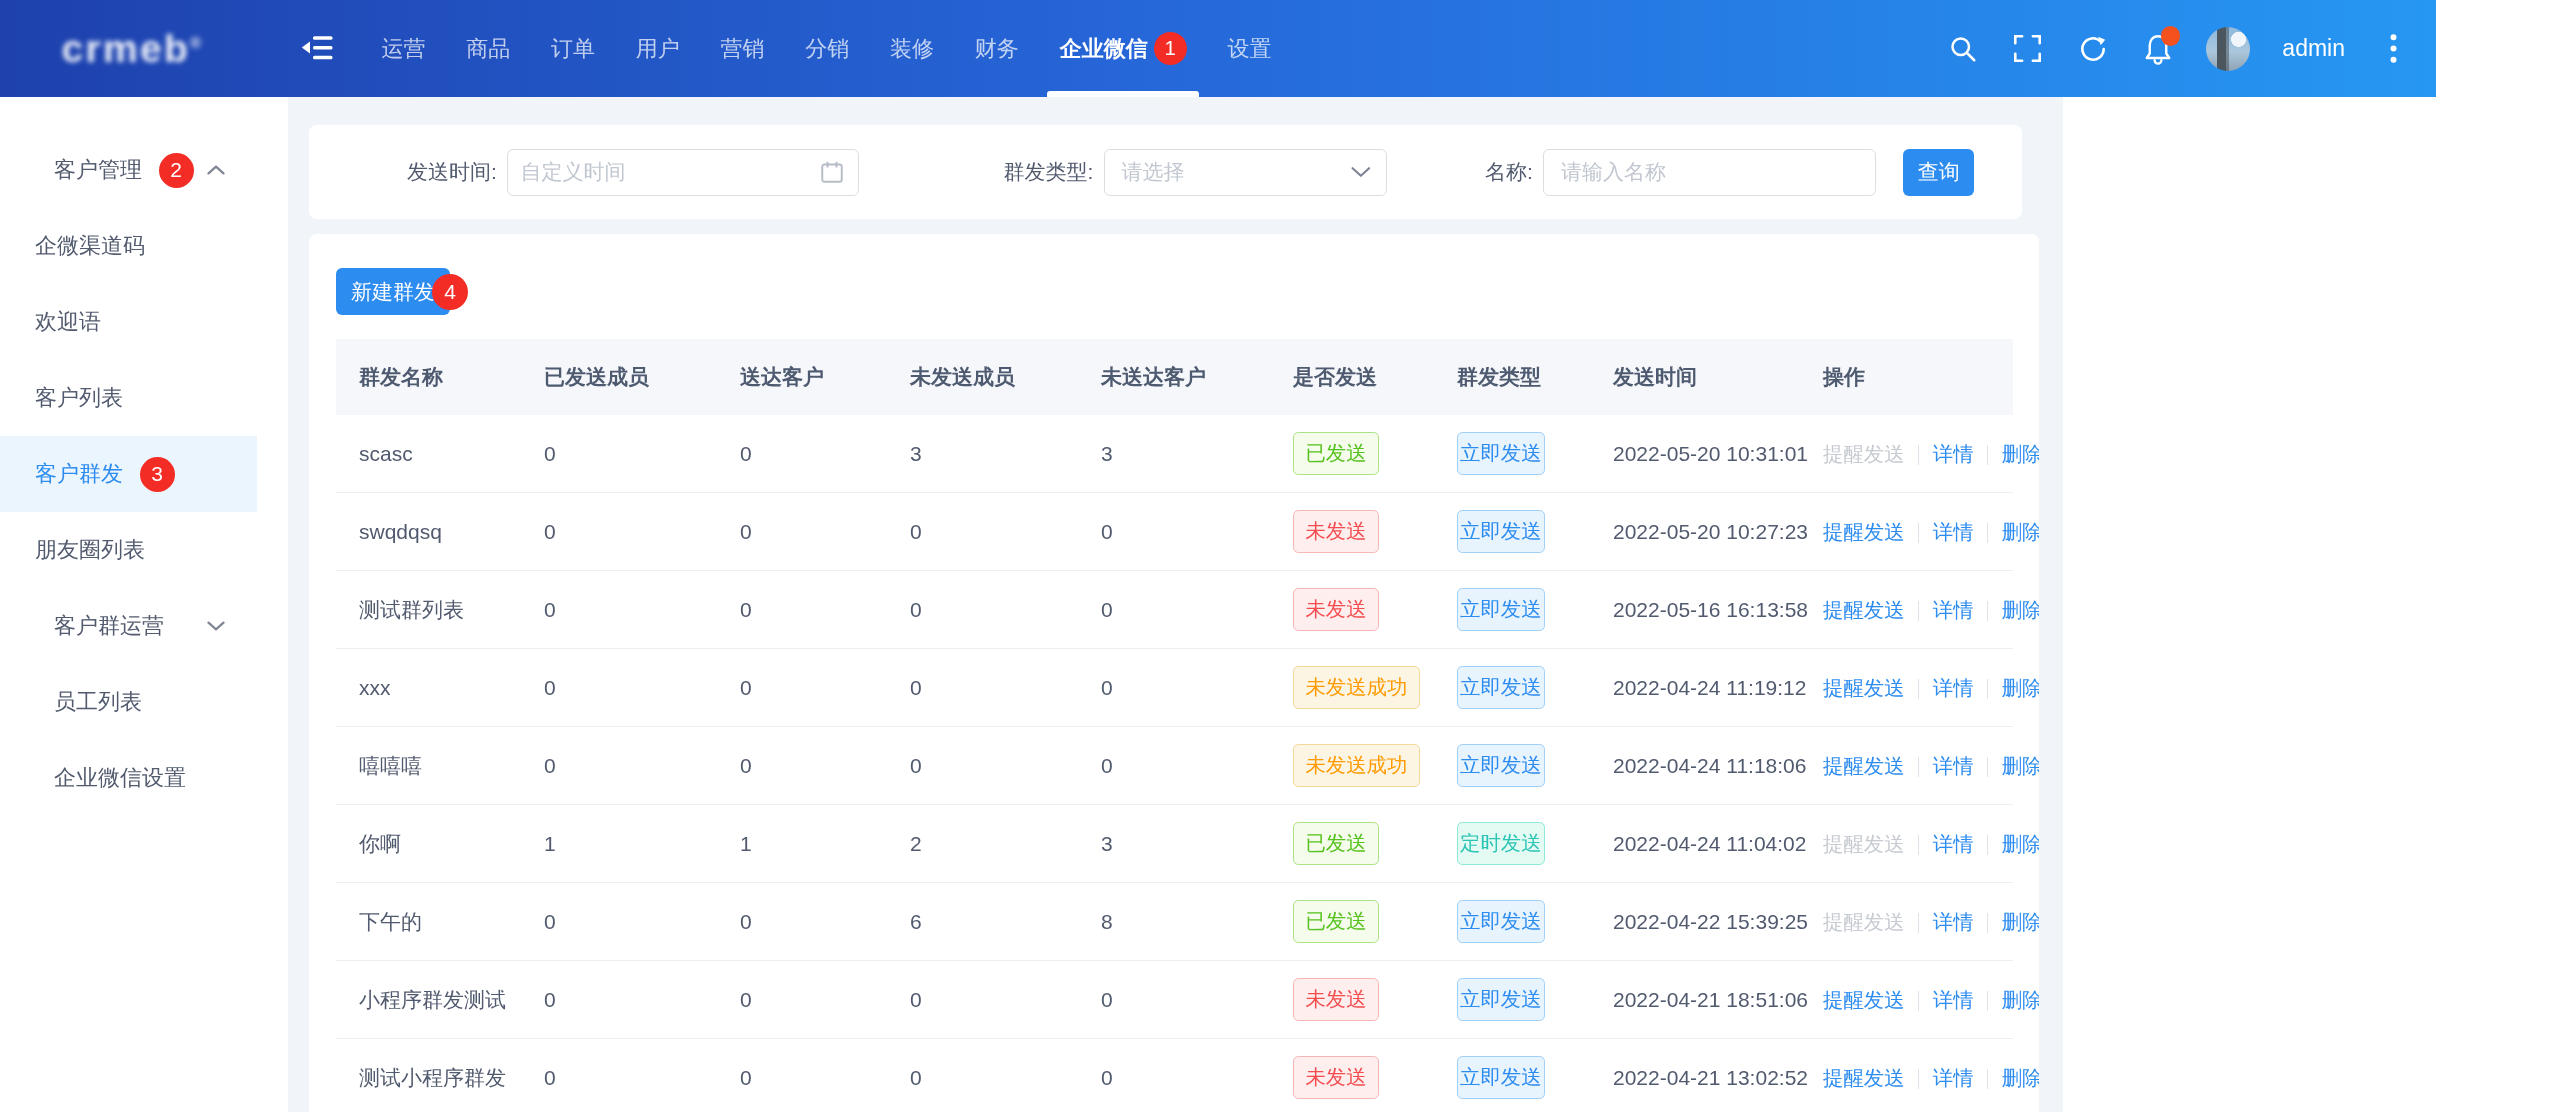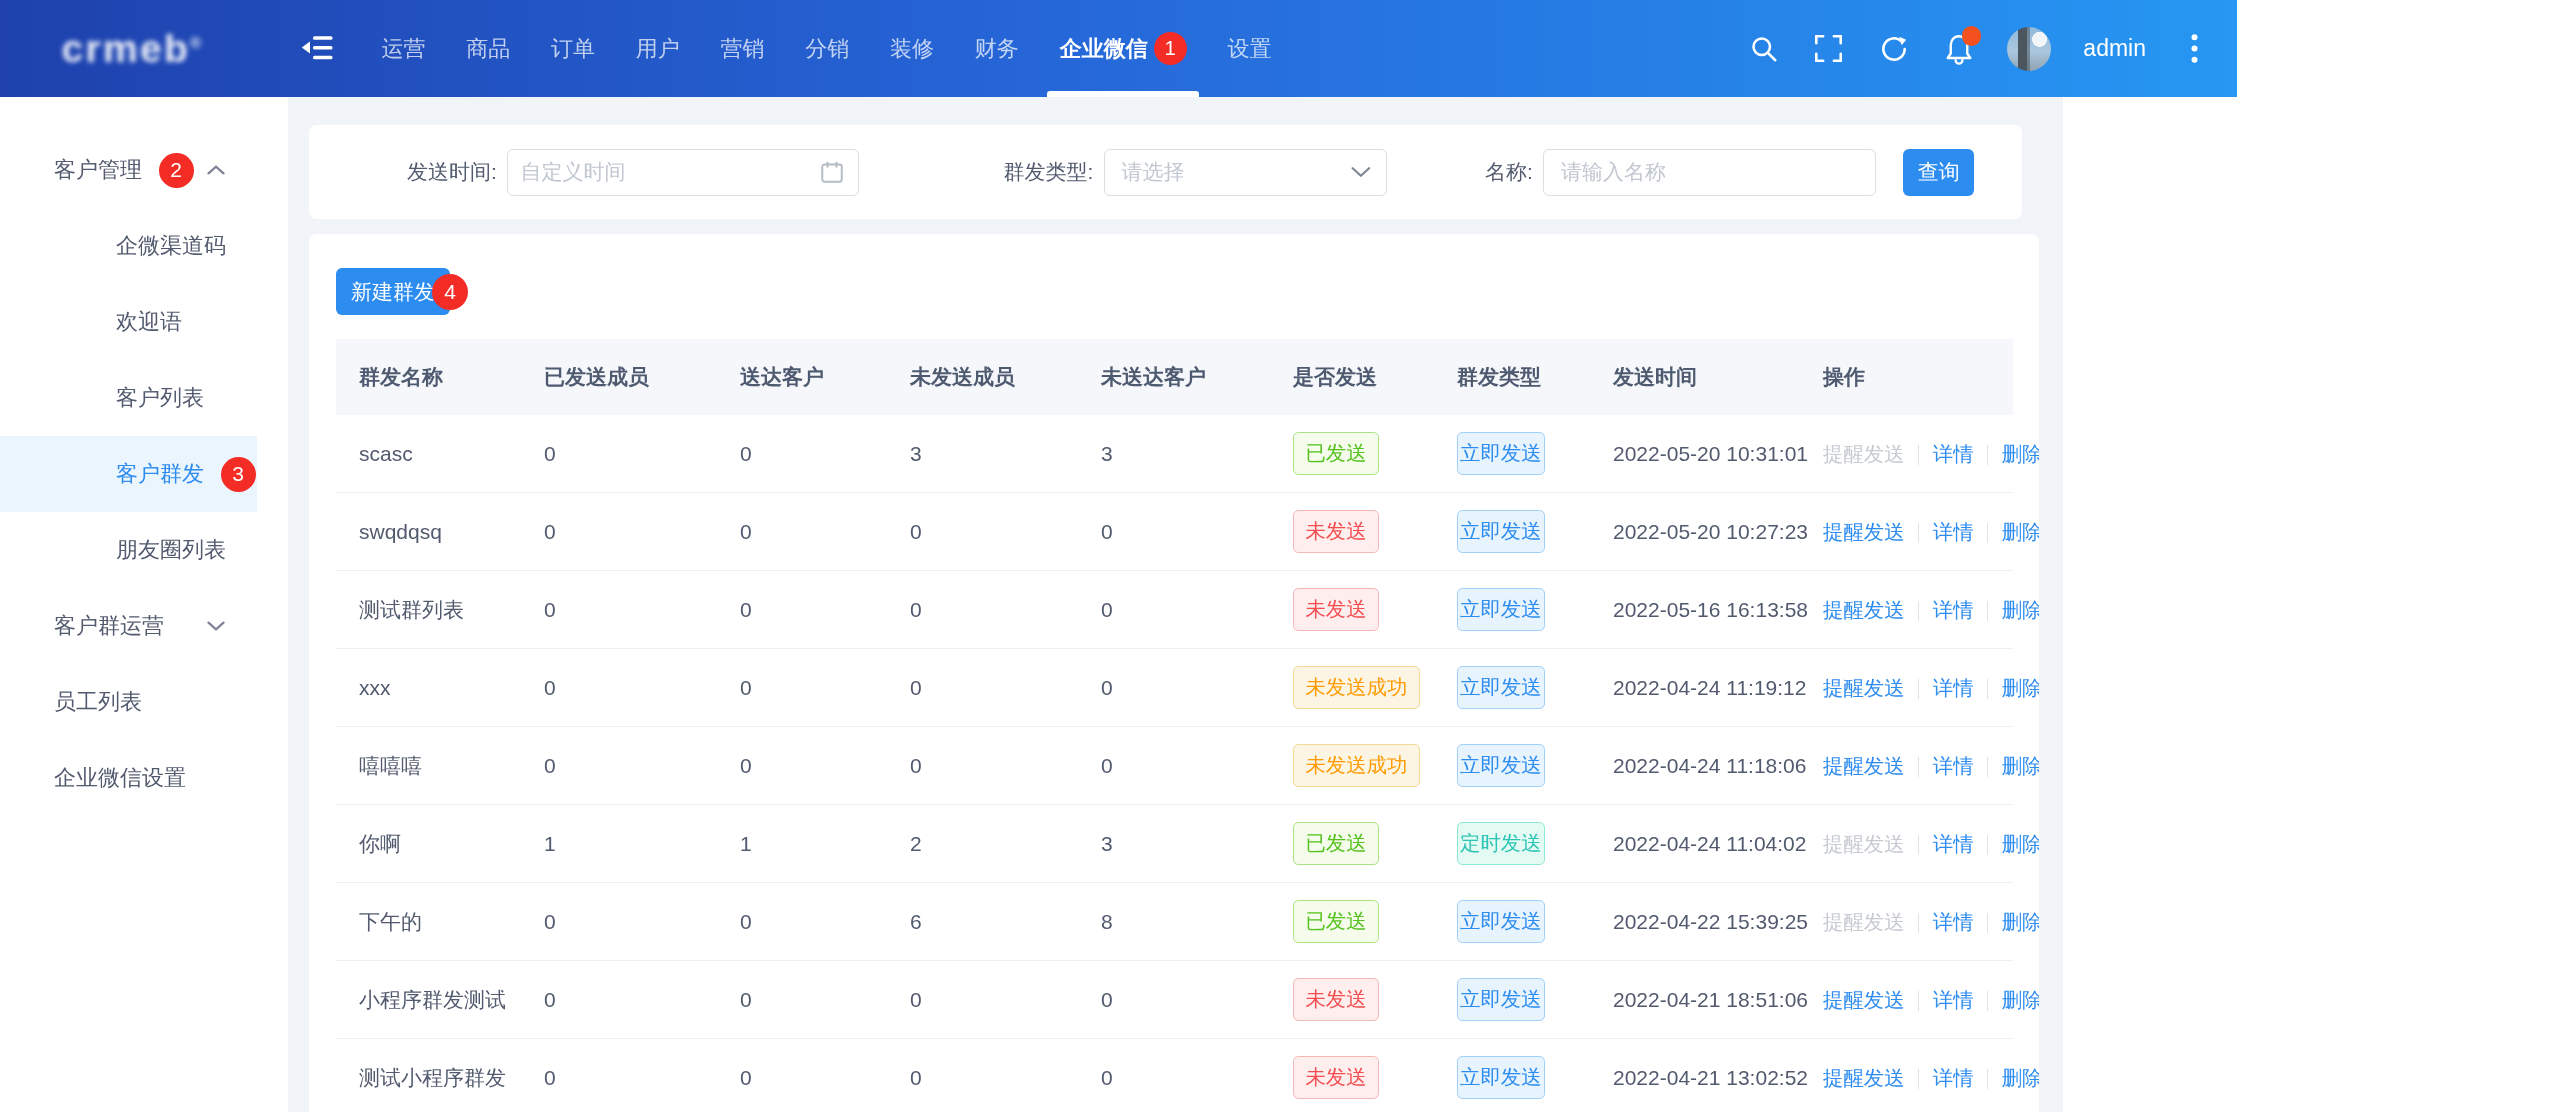--- a/index.html
+++ b/index.html
@@ -5,21 +5,21 @@
   html,body{margin:0;padding:0;}
   body{
     width:2576px;height:1112px;overflow:hidden;background:#ffffff;
     font-family:"Liberation Sans","DejaVu Sans",sans-serif;
     color:#515a6e;position:relative;
   }
   .page{position:absolute;left:0;top:0;width:2062px;height:1112px;background:#fff;}
 
   
   .topbar{
-    position:absolute;left:0;top:0;width:2237px;height:97px;
+    position:absolute;left:0;top:0;width:2436px;height:97px;
     background:linear-gradient(90deg,var(--topbar-left,#1e41ad) 0%,var(--topbar-mid,#2666d8) 46%,var(--topbar-right,#2697f3) 100%);
     display:flex;align-items:center;justify-content:flex-end;
   }
   .logo-box{width:265px;display:flex;justify-content:center;align-items:center;}
   .logo-text{
     color:#fff;font-size:39px;font-weight:700;letter-spacing:2.3px;
     filter:blur(2.4px);opacity:.92;
   }
   .logo-text sup{font-size:15px;}
   .collapse-btn{width:45px;height:45px;display:flex;align-items:center;justify-content:center;cursor:pointer;margin-left:30px;}
@@ -56,21 +56,21 @@
   
   .sidebar{
     position:absolute;left:0;top:97px;width:257px;bottom:0;background:#fff;
   }
   .side-list{padding-top:35px;}
   .side-item{
     position:relative;height:76px;display:flex;align-items:center;
     font-size:22px;color:#515a6e;cursor:pointer;white-space:nowrap;
   }
   .side-item.lvl1{padding-left:54px;}
-  .side-item.lvl2{padding-left:116px;}
+  .side-item.lvl2{padding-left:35px;}
   .side-item.active{background:var(--active-item-bg,#ebf5fe);color:var(--accent,#2d8cf0);}
   .side-badge{
     display:inline-flex;align-items:center;justify-content:center;
     min-width:35px;height:35px;border-radius:50%;margin-left:16.6px;
     background:var(--badge-red,#f32d25);color:#fff;font-size:21px;
   }
   .side-chevron{position:absolute;right:32px;top:50%;transform:translateY(-50%);display:flex;}
 
   
   .main{

